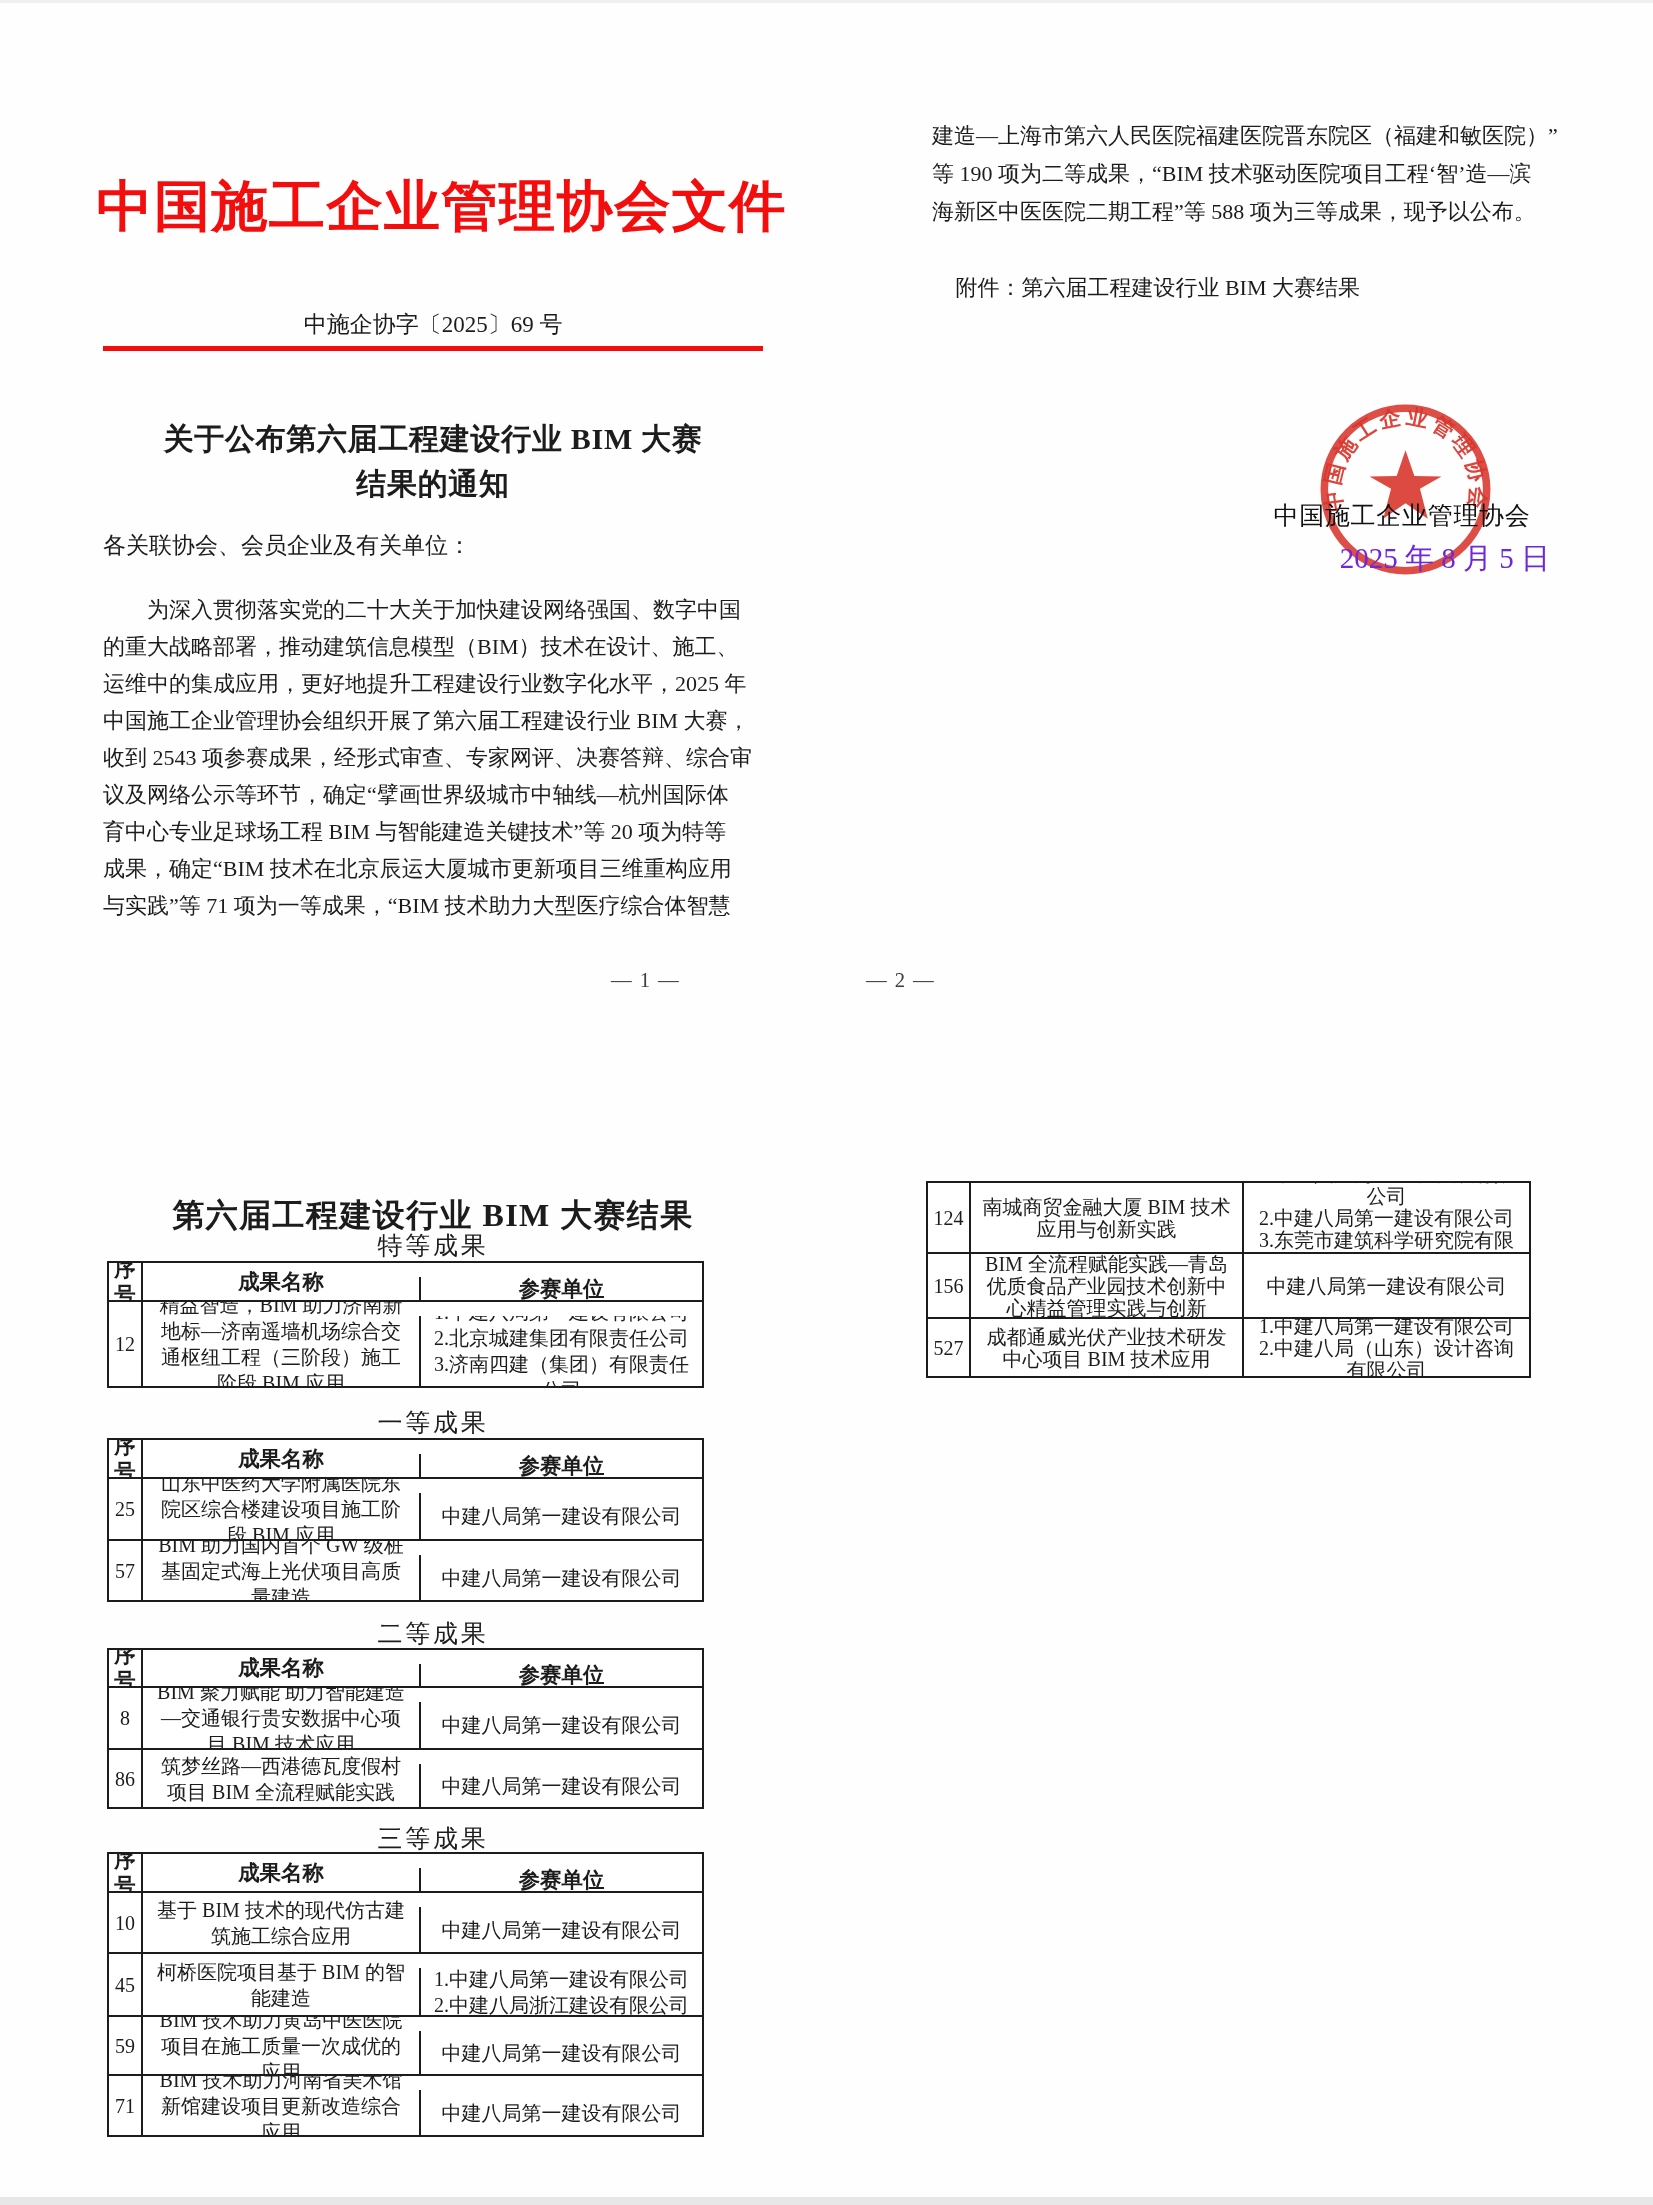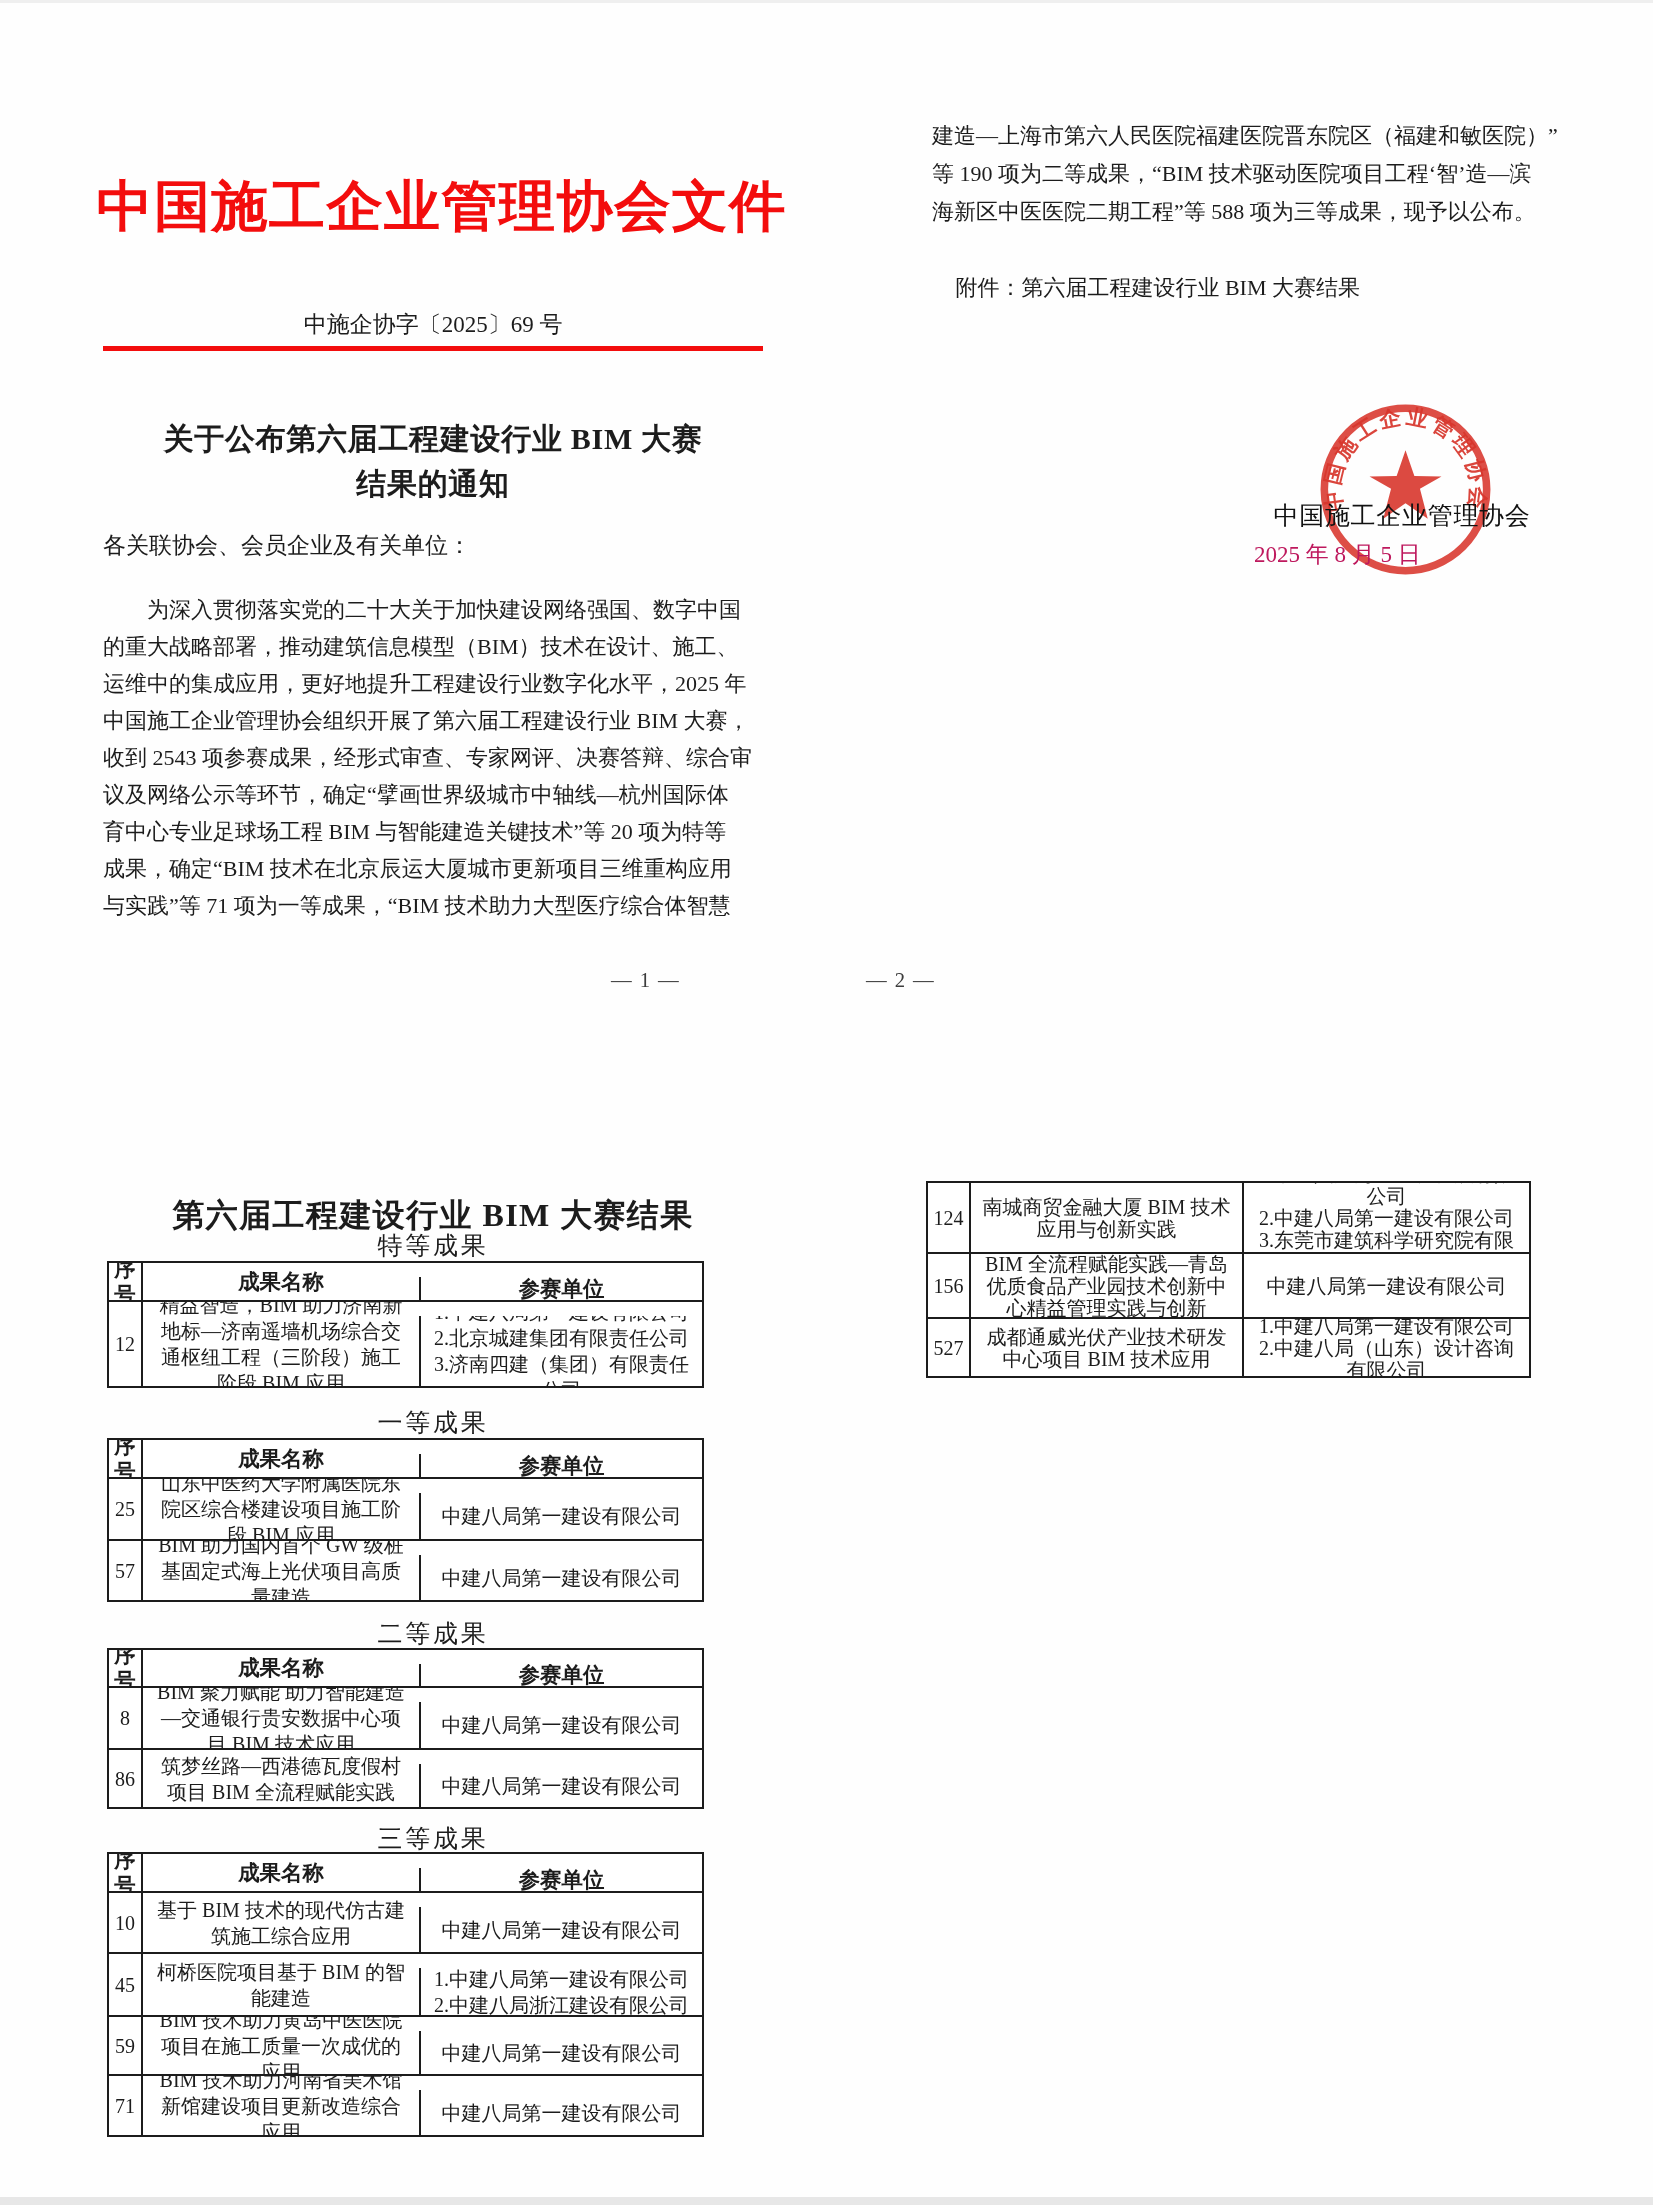--- a/index.html
+++ b/index.html
@@ -26,22 +26,22 @@
   .body-block .ln{white-space:nowrap;}
   .body-block .ln:first-child{text-indent:2em;}
   .page-footer{font-size:20.7px;color:#3c3c3c;letter-spacing:1.4px;white-space:nowrap;}
   
   .p2-block{left:932px;top:117px;width:663px;font-size:22px;line-height:38px;}
   .p2-block .ln{white-space:nowrap;}
   .attachment{left:932px;top:273px;width:663px;font-size:22px;padding-left:23.4px;}
   .seal-box{left:1314px;top:398px;width:183px;height:183px;}
   .signer{left:1254px;top:499px;width:296px;text-align:center;font-size:25px;
     color:#111;z-index:5;letter-spacing:0.7px;white-space:nowrap;}
-  .sign-date{left:1254px;top:539px;width:296px;text-align:left;font-size:23px;
-    color:#be185d;z-index:5;white-space:nowrap;}
+  .sign-date{left:1254px;top:539px;width:296px;text-align:right;font-size:29px;
+    color:#6d28d9;z-index:5;white-space:nowrap;}
   
   .results-title{left:103px;top:1194px;width:660px;text-align:center;
     font-size:32px;font-weight:bold;letter-spacing:1.4px;}
   .section-label{width:660px;text-align:center;font-size:25px;letter-spacing:2.8px;}
   .tbl{position:absolute;border:2.1px solid #1c1c1c;box-sizing:border-box;background:#fff;}
   .tr{display:flex;border-top:2.1px solid #1c1c1c;box-sizing:border-box;}
   .tr.first{border-top:none;}
   .td{border-left:2.1px solid #1c1c1c;box-sizing:border-box;
     display:flex;flex-direction:column;justify-content:center;align-items:center;
     text-align:center;font-size:20px;line-height:26px;padding:1.4px 8.3px;overflow:hidden;}

